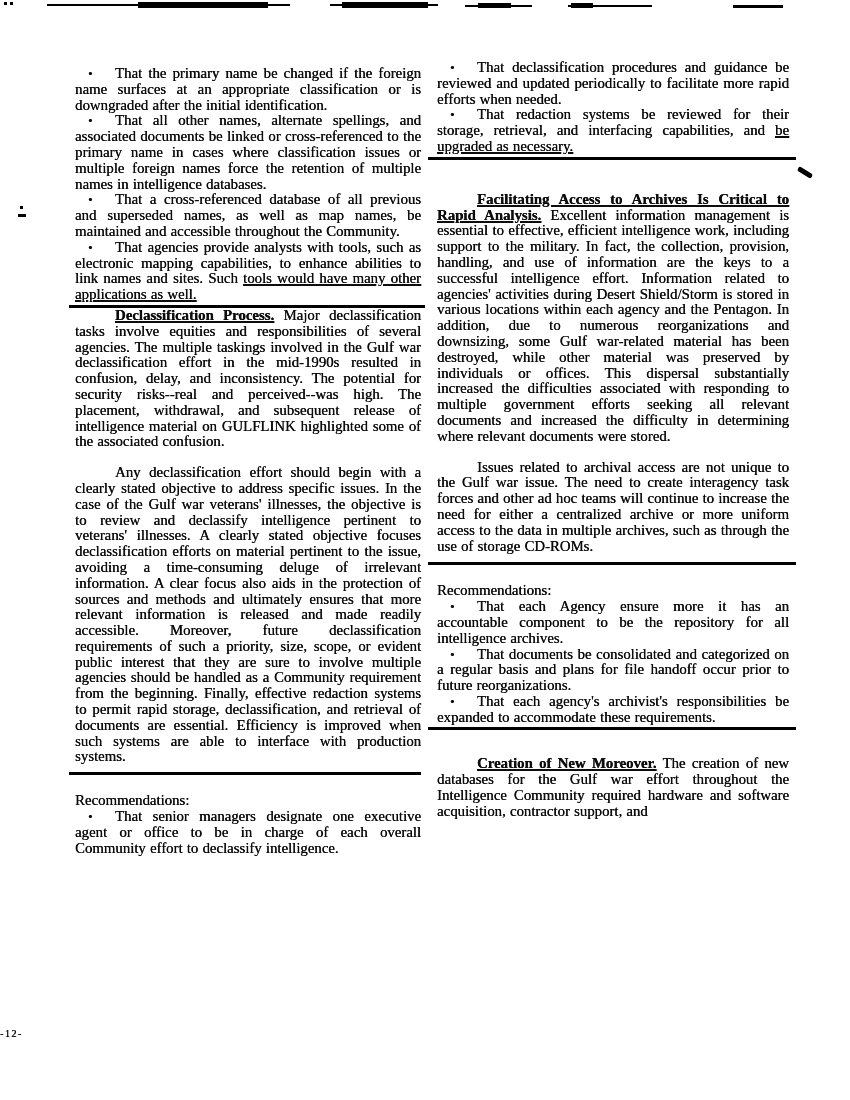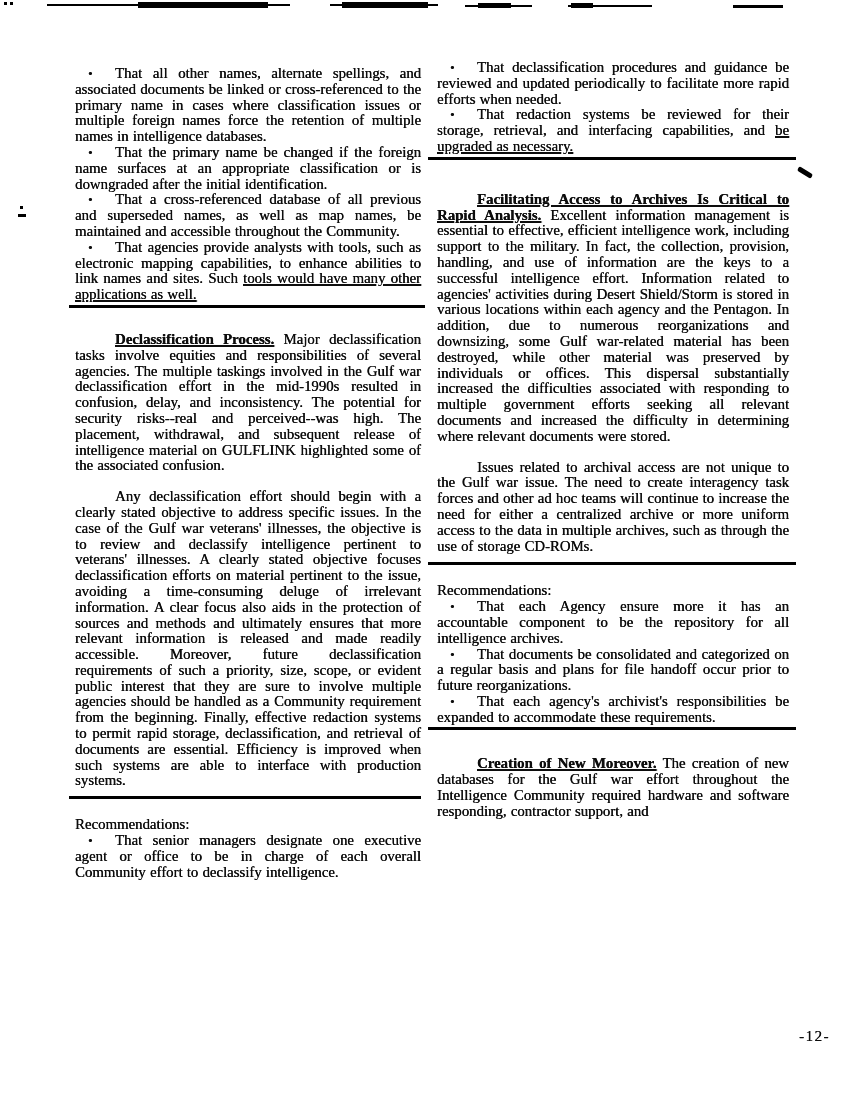--- a/index.html
+++ b/index.html
@@ -65,33 +65,33 @@
     background: #000;
     border: 0;
   }
   .rule-l1 { margin: 2px 0 0 -6px; width: 356px; }
   .rule-l2 { margin: 7px 0 0 -6px; width: 352px; }
   .rule-r  { margin-left: -9px; width: 368px; }
   .rule-r1 { margin-top: 2px; }
   .rule-r2 { margin-top: 8px; }
   .rule-r3 { margin-top: 2px; }
 
-  .sp-after-rule-l { margin-top: 24px; }
+  .sp-after-rule-l { }
   .sp-para { margin-top: 15px; }
   .sp-after-rule-r { margin-top: 32px; }
   .sp-after-rule-r2 { margin-top: 26px; }
   .rec-label { margin-top: 18px; }
 
   .footer {
     position: absolute;
     top: 1028px;
     left: 0;
     width: 830px;
-    text-align: right;
-    font-size: 15px;
+    text-align: left;
+    font-size: 10px;
     letter-spacing: 1.5px;
     text-shadow: 0.3px 0 0 #0d0d0d;
   }
 </style>
 </head>
 <body>
 
 <div class="page">
 
   <div class="dot artifact" style="left:4px;top:2px;width:3px;height:3px;"></div>
@@ -105,22 +105,22 @@
   <div class="artifact" style="left:568px;top:5px;width:84px;height:2px;"></div>
   <div class="artifact" style="left:571px;top:3px;width:22px;height:5px;"></div>
   <div class="artifact" style="left:733px;top:5px;width:50px;height:3px;"></div>
 
   <div class="dot artifact" style="left:20px;top:206px;width:3px;height:3px;"></div>
   <div class="artifact" style="left:18px;top:214px;width:8px;height:3px;"></div>
   <div class="diag" style="left:797px;top:170px;"></div>
 
   <div class="col col-left">
 
+    <p class="bullet-para"><span class="blt">•</span><span>That the primary name be changed if the foreign name surfaces at an appropriate classification or is downgraded after the initial identification.</span></p>
     <p class="bullet-para"><span class="blt">•</span><span>That all other names, alternate spellings, and associated documents be linked or cross-referenced to the primary name in cases where classification issues or multiple foreign names force the retention of multiple names in intelligence databases.</span></p>
-    <p class="bullet-para"><span class="blt">•</span><span>That the primary name be changed if the foreign name surfaces at an appropriate classification or is downgraded after the initial identification.</span></p>
     <p class="bullet-para"><span class="blt">•</span><span>That a cross-referenced database of all previous and superseded names, as well as map names, be maintained and accessible throughout the Community.</span></p>
     <p class="bullet-para"><span class="blt">•</span><span>That agencies provide analysts with tools, such as electronic mapping capabilities, to enhance abilities to link names and sites. Such </span><span class="ul">tools would have many other applications as well.</span></p>
 
     <div class="rule rule-l1"></div>
 
     <p class="para sp-after-rule-l"><span class="head">Declassification Process.</span><span>  Major declassification tasks involve equities and responsibilities of several agencies.  The multiple taskings involved in the Gulf war declassification effort in the mid-1990s resulted in confusion, delay, and inconsistency.  The potential for security risks--real and perceived--was high.  The placement, withdrawal, and subsequent release of intelligence material on GULFLINK highlighted some of the associated confusion.</span></p>
 
     <p class="para sp-para"><span>Any declassification effort should begin with a clearly stated objective to address specific issues.  In the case of the Gulf war veterans' illnesses, the objective is to review and declassify intelligence pertinent to veterans' illnesses.  A clearly stated objective focuses declassification efforts on material pertinent to the issue, avoiding a time-consuming deluge of irrelevant information.  A clear focus also aids in the protection of sources and methods and ultimately ensures that more relevant information is released and made readily accessible.  Moreover, future declassification requirements of such a priority, size, scope, or evident public interest that they are sure to involve multiple agencies should be handled as a Community requirement from the beginning.  Finally, effective redaction systems to permit rapid storage, declassification, and retrieval of documents are essential.  Efficiency is improved when such systems are able to interface with production systems.</span></p>
 
     <div class="rule rule-l2"></div>
@@ -143,19 +143,19 @@
 
     <div class="rule rule-r rule-r2"></div>
 
     <p class="rec-label">Recommendations:</p>
     <p class="bullet-para"><span class="blt">•</span><span>That each Agency ensure more it has an accountable component to be the repository for all intelligence archives.</span></p>
     <p class="bullet-para"><span class="blt">•</span><span>That documents be consolidated and categorized on a regular basis and plans for file handoff occur prior to future reorganizations.</span></p>
     <p class="bullet-para"><span class="blt">•</span><span>That each agency's archivist's responsibilities be expanded to accommodate these requirements.</span></p>
 
     <div class="rule rule-r rule-r3"></div>
 
-    <p class="para sp-after-rule-r2"><span class="head">Creation of New Moreover.</span><span>  The creation of new databases for the Gulf war effort throughout the Intelligence Community required hardware and software responding, contractor support, and</span></p>
+    <p class="para sp-after-rule-r2"><span class="head">Creation of New Moreover.</span><span>  The creation of new databases for the Gulf war effort throughout the Intelligence Community required hardware and software acquisition, contractor support, and</span></p>
 
   </div>
 
   <div class="footer">-12-</div>
 
 </div>
 
 </body></html>

